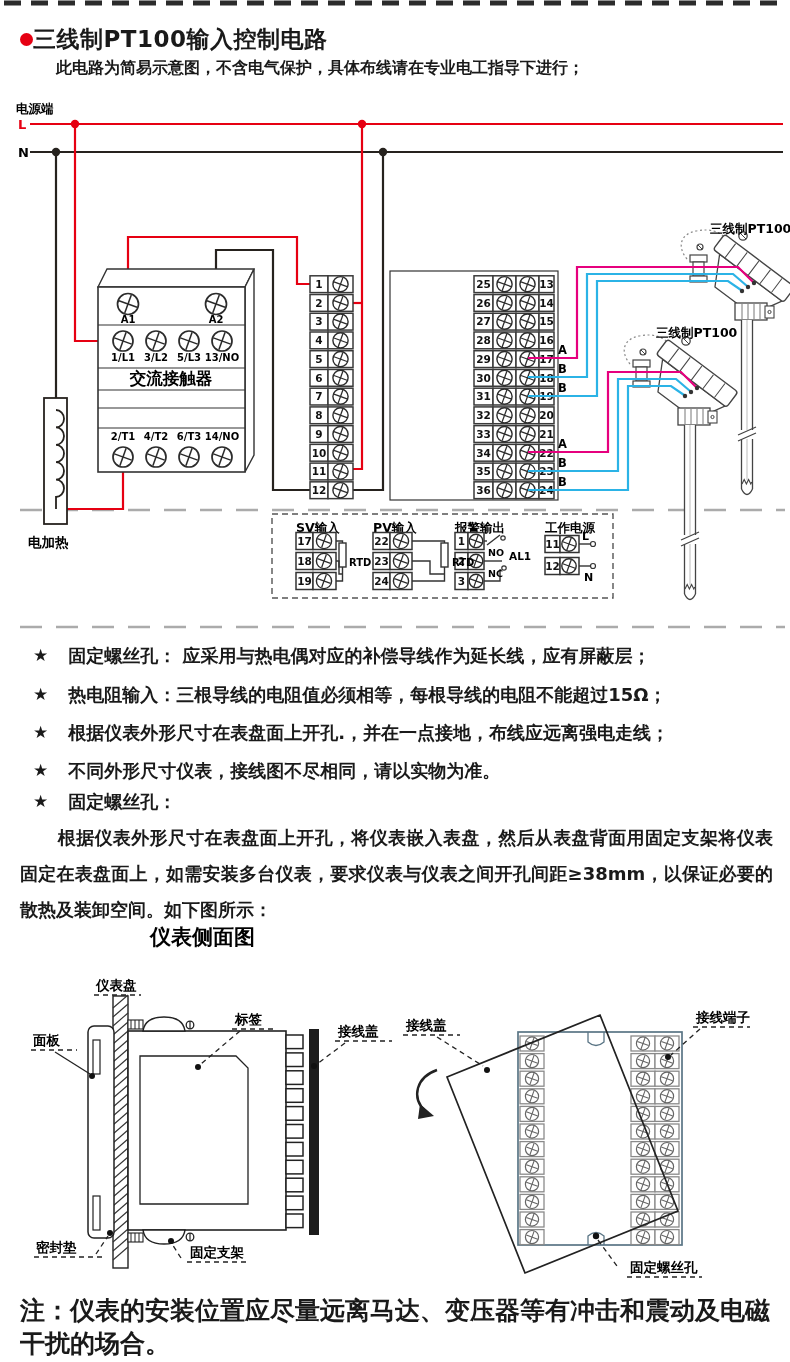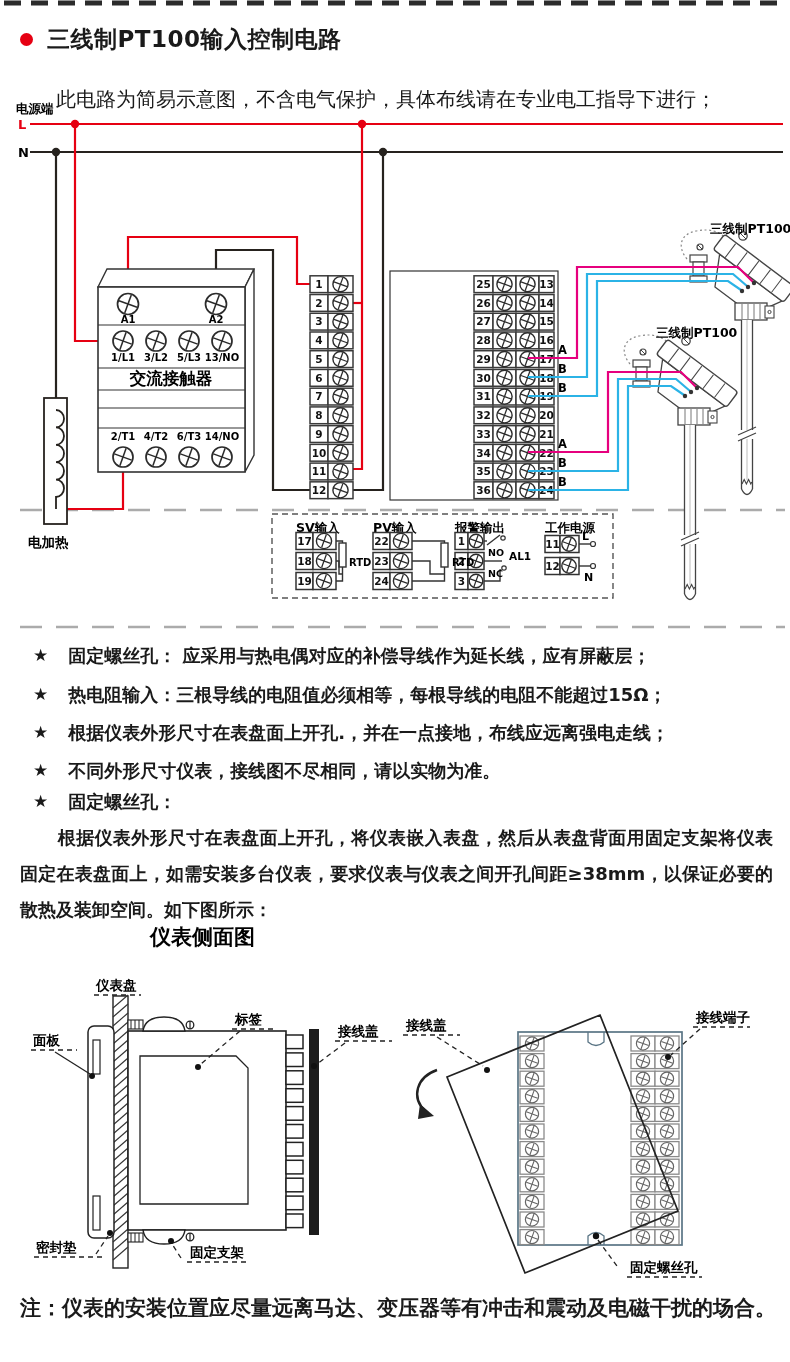--- a/index.html
+++ b/index.html
@@ -1,28 +1,28 @@
 <!DOCTYPE html>
 <html><head>
 <meta charset="utf-8">
 <style>
   html,body{margin:0;padding:0;background:#fff;}
   #page{position:relative;width:790px;height:1362px;background:#fff;overflow:hidden;
         font-family:"DejaVu Sans",sans-serif;color:#1a1a1a;}
   #gfx{position:absolute;left:0;top:0;}
   .abs{position:absolute;}
-  .title-row{left:20px;top:24px;display:flex;align-items:center;gap:14px;justify-content:flex-end;}
+  .title-row{left:20px;top:24px;display:flex;align-items:center;justify-content:flex-end;}
   .bullet{width:13px;height:13px;border-radius:50%;background:#e60012;flex:0 0 auto;}
   .title{font-size:23px;font-weight:bold;letter-spacing:.5px;}
-  .subtitle{left:56px;top:58px;font-size:20px;font-weight:normal;margin-top:28px;}
+  .subtitle{left:56px;top:58px;font-size:16px;font-weight:bold;}
   .note-item{left:33px;display:flex;gap:20px;font-size:18px;font-weight:bold;line-height:1.2;}
   .star{flex:0 0 auto;font-size:17px;}
   .para{left:20px;top:820px;width:753px;font-size:18px;font-weight:bold;line-height:36px;
         text-align:justify;text-indent:2.1em;}
-  .bottom-note{left:20px;top:1294px;width:760px;font-size:21px;font-weight:bold;}
+  .bottom-note{left:20px;top:1294px;width:760px;font-size:25px;font-weight:bold;}
   svg text{font-family:"DejaVu Sans",sans-serif;}
 </style>
 </head>
 <body>
 
 <div id="page">
 
 <svg id="gfx" width="790" height="1362" viewBox="0 0 790 1362">
 
   <line x1="4" y1="3" x2="786" y2="3" stroke="#2b2b2b" stroke-width="5" stroke-dasharray="17,10"></line>

